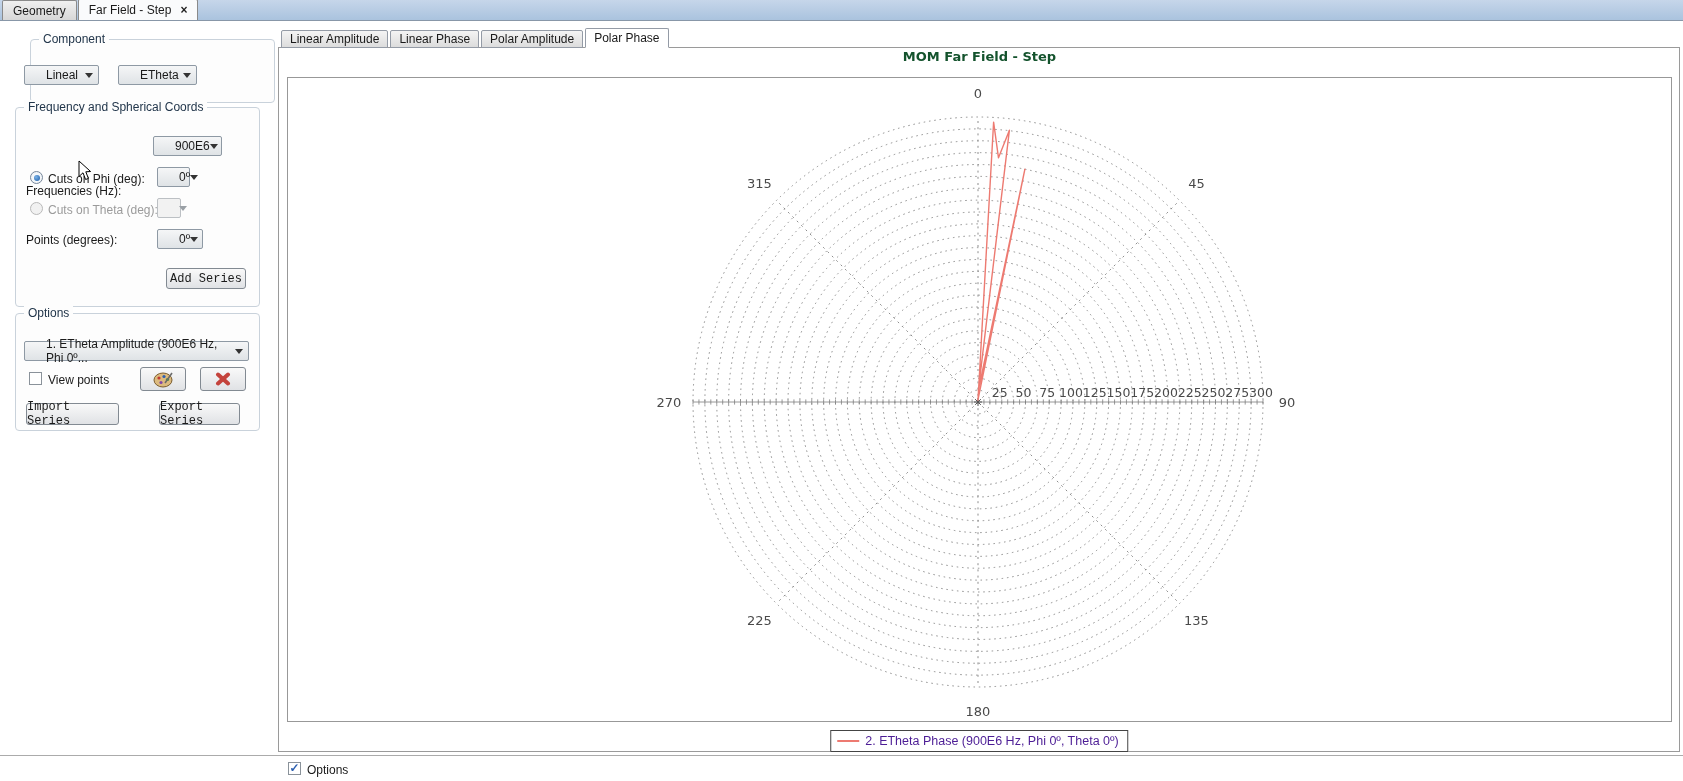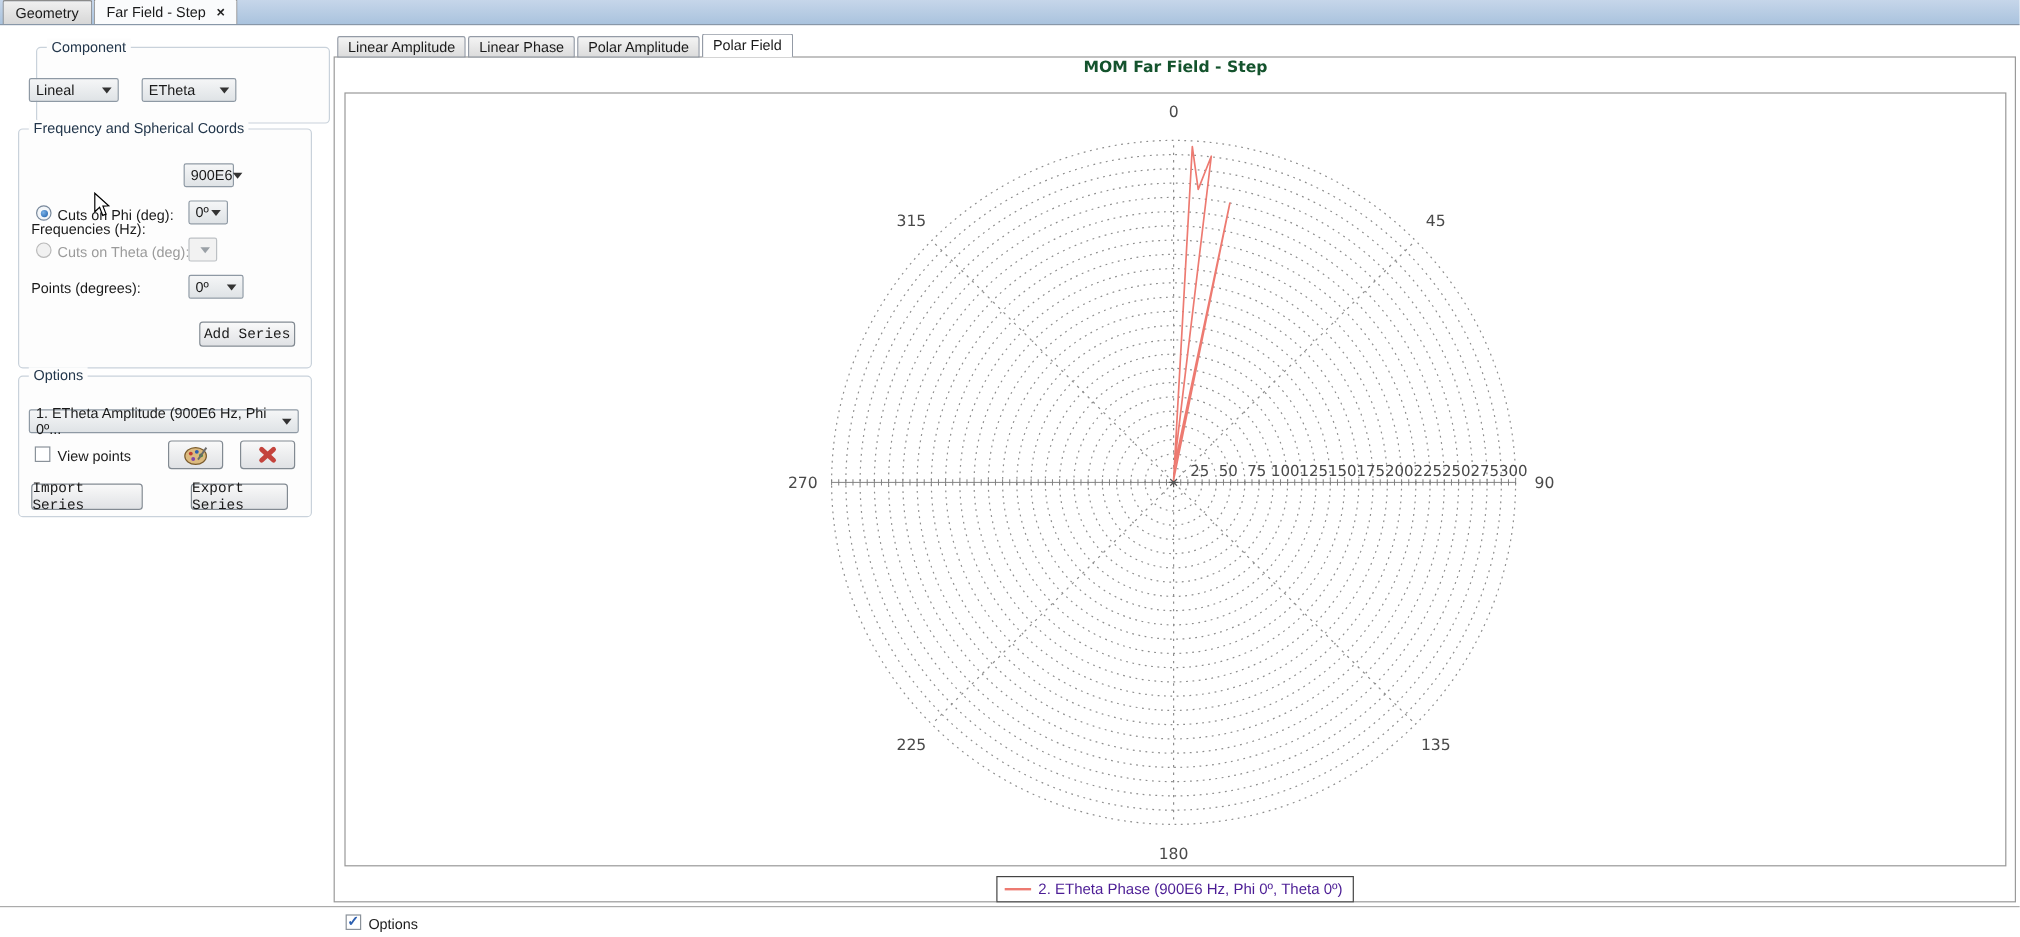--- a/index.html
+++ b/index.html
@@ -23,21 +23,21 @@
   .wtab.active{background:#fafbfc;height:21px;}
   .wtab .close-x{margin-left:9px;font-weight:bold;font-size:12px;color:#222;line-height:10px;}
   
   .group{position:absolute;border:1px solid #c9d2db;border-radius:4px;background:#fdfdfd;}
   .group-title{position:absolute;top:-8px;left:8px;background:#fdfdfd;padding:0 4px;color:#22364b;}
   .lbl{position:absolute;white-space:nowrap;}
   .lbl.disabled{color:#9b9b9b;}
   .combo{
     position:absolute;border:1px solid #8e99a4;border-radius:2px;
     background:linear-gradient(#f5f6f7,#dfe3e6);
-    display:flex;align-items:center;padding-left:5px;box-sizing:border-box;cursor:default;
+    display:flex;align-items:center;padding-left:21px;box-sizing:border-box;cursor:default;
   }
   .combo .arrow{margin-left:auto;margin-right:5px;width:0;height:0;
     border-left:4px solid transparent;border-right:4px solid transparent;border-top:5px solid #333;}
   .combo.disabled{background:#f2f2f2;border-color:#bcc0c4;color:#999;}
   .combo.disabled .arrow{border-top-color:#9aa0a6;}
   .btn{
     position:absolute;border:1px solid #828a92;border-radius:3px;
     background:linear-gradient(#f9f9f9,#e0e2e5);
     display:flex;align-items:center;justify-content:center;box-sizing:border-box;cursor:default;font-family:Liberation Mono, monospace;
   }
@@ -95,21 +95,21 @@
   </div>
   <div class="combo" style="left:118px;top:65px;width:79px;height:20px;">
     <span>ETheta</span>
     <span class="arrow"></span>
   </div>
 
   <div class="group" style="left:15px;top:107px;width:243px;height:198px;">
     <span class="group-title">Frequency and Spherical Coords</span>
   </div>
   <span class="lbl" style="left:26px;top:140px;margin-top:44px;">Frequencies (Hz):</span>
-  <div class="combo" style="left:153px;top:136px;width:42px;height:20px;">
+  <div class="combo" style="left:153px;top:136px;width:69px;height:20px;">
     <span>900E6</span>
     <span class="arrow"></span>
   </div>
 
   <span class="radio on" style="left:30px;top:171px;"></span>
   <span class="lbl" style="left:48px;top:172px;">Cuts on Phi (deg):</span>
   <div class="combo" style="left:157px;top:167px;width:33px;height:20px;">
     <span>0º</span>
     <span class="arrow"></span>
   </div>
@@ -171,21 +171,21 @@
   <div class="mtab">
       <span>Linear Amplitude</span>
     </div>
   <div class="mtab">
       <span>Linear Phase</span>
     </div>
   <div class="mtab">
       <span>Polar Amplitude</span>
     </div>
   <div class="mtab active">
-      <span>Polar Field</span>
+      <span>Polar Phase</span>
     </div>
 </div>
 
 <div class="chart-title">MOM Far Field - Step</div>
 
 <div class="chartbox">
   <svg id="polar-svg" width="1383" height="643">
       <circle cx="690" cy="324" r="11.875" fill="none" stroke="#8d8d8d" stroke-width="1" stroke-dasharray="1.5 3.8"></circle>
       <circle cx="690" cy="324" r="23.75" fill="none" stroke="#8d8d8d" stroke-width="1" stroke-dasharray="1.5 3.8"></circle>
       <circle cx="690" cy="324" r="35.625" fill="none" stroke="#8d8d8d" stroke-width="1" stroke-dasharray="1.5 3.8"></circle>

